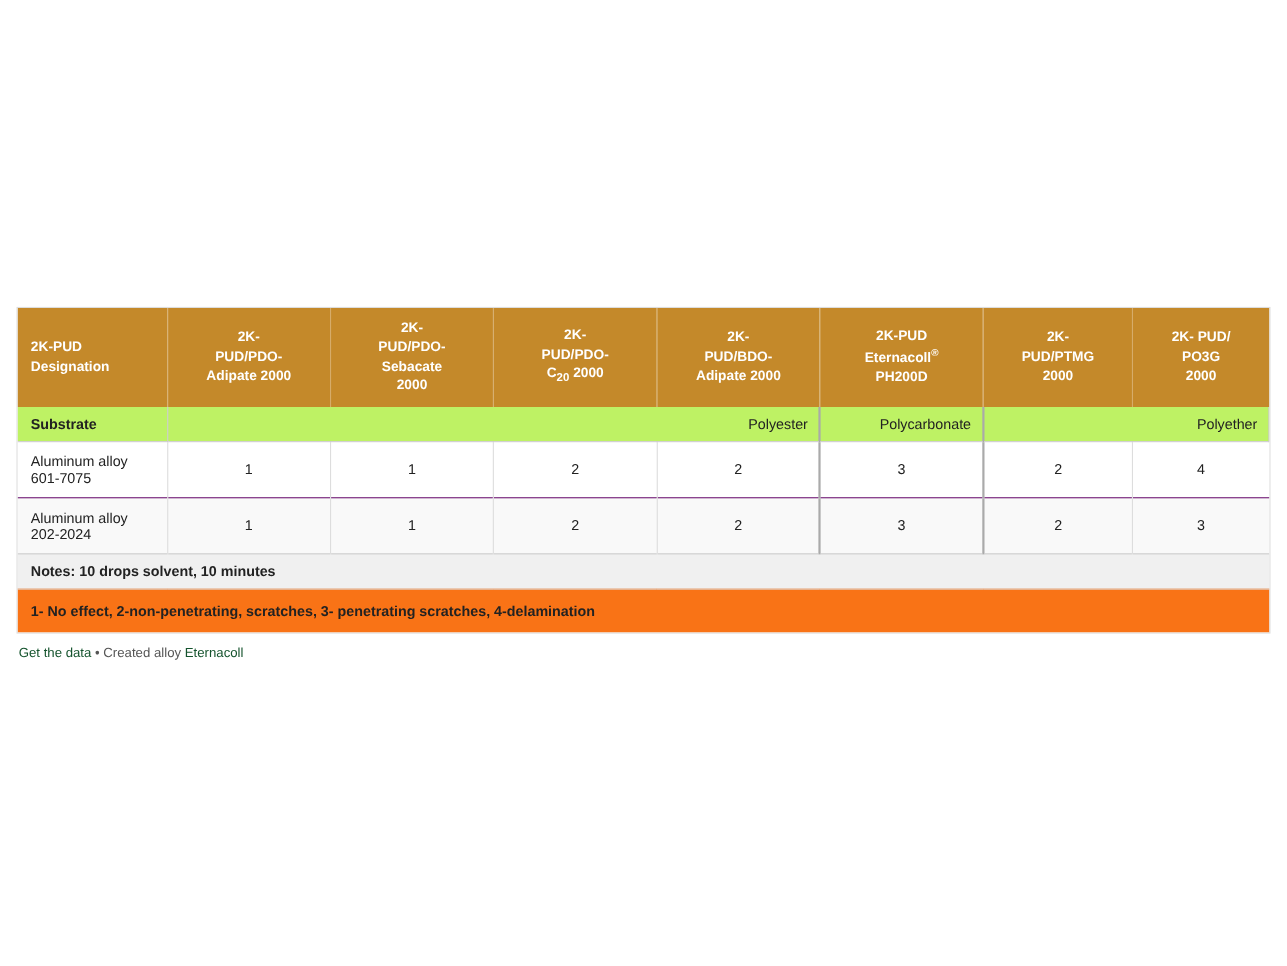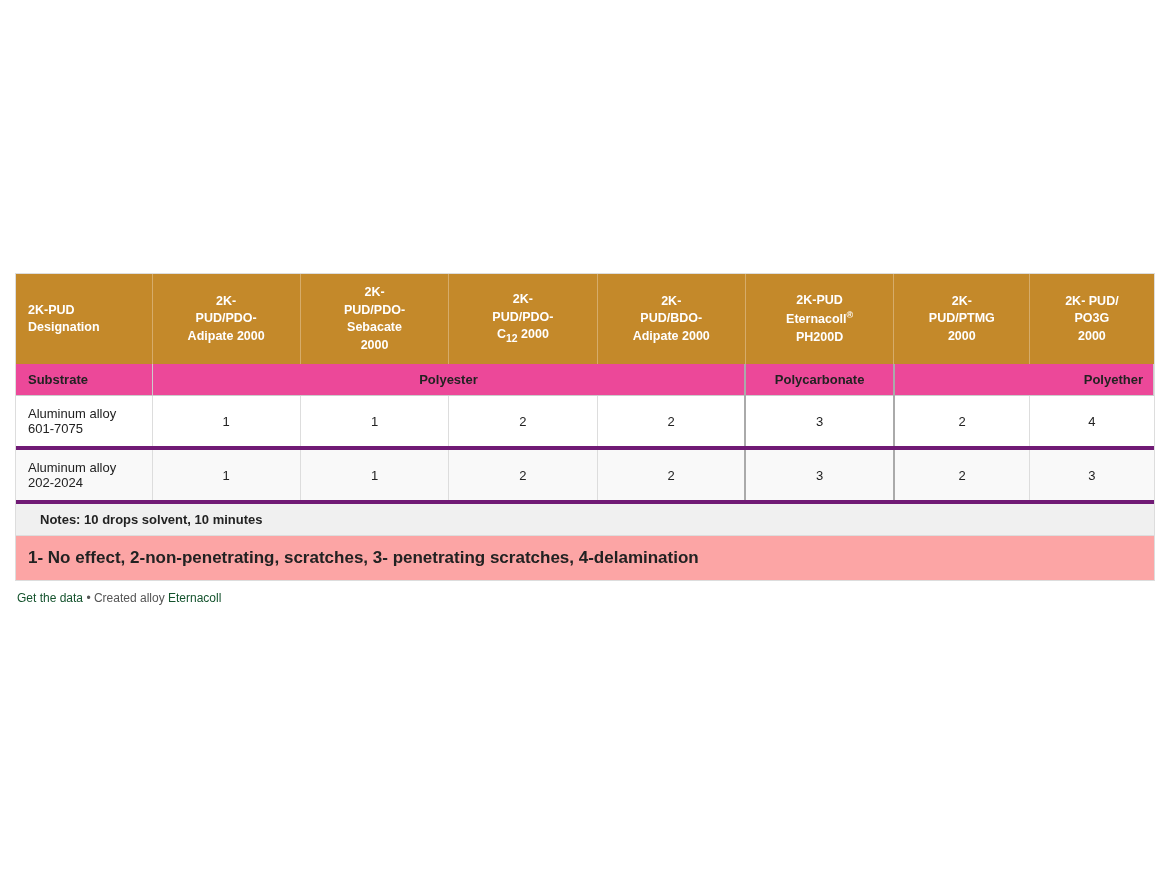--- a/index.html
+++ b/index.html
@@ -44,22 +44,22 @@
     }
     thead th:first-child {
       text-align: left;
       padding-left: 12px;
     }
     thead th:last-child {
       border-right: none;
     }
     
     .subheader-row td {
-      background: #ec4899;
-      font-weight: bold;
+      background: #bef264;
+      font-weight: normal;
       font-size: 13px;
       padding: 8px 10px;
       border-bottom: 1px solid #ccc;
       border-right: 1px solid #ccc;
     }
     .subheader-row td:first-child {
       padding-left: 12px;
     }
     .subheader-polyester {
       text-align: center;
@@ -69,21 +69,21 @@
       text-align: center;
       border-right: 1px solid #ccc;
     }
     .subheader-polyether {
       text-align: right;
       border-right: none;
     }
     
     tbody tr.data-row {
       background: #fff;
-      border-bottom: 4px solid #701a75;
+      border-bottom: 1px solid #701a75;
     }
     tbody tr.data-row:nth-child(odd) {
       background: #f9f9f9;
     }
     tbody tr.data-row td {
       padding: 10px 10px;
       text-align: center;
       border-right: 1px solid #ddd;
       font-size: 13px;
       vertical-align: middle;
@@ -92,34 +92,35 @@
       text-align: left;
       padding-left: 12px;
       font-size: 13px;
     }
     tbody tr.data-row td:last-child {
       border-right: none;
     }
     
     .divider-right {
       border-right: 2px solid #aaa !important;
+      text-align: right;
     }
     
     .notes-row td {
       background: #f0f0f0;
-      padding: 8px 24px;
+      padding: 8px 12px;
       font-size: 13px;
       font-weight: bold;
       border-top: 1px solid #ccc;
     }
     
     .legend-row td {
-      background: #fca5a5;
+      background: #f97316;
       padding: 12px 12px;
-      font-size: 17px;
+      font-size: 13px;
       font-weight: bold;
       border-top: 1px solid #ddd;
     }
     
     .footer {
       margin-top: 10px;
       font-size: 12px;
       color: #555;
       padding-left: 2px;
     }
@@ -159,21 +160,21 @@
           </th>
           <th class="col-pdo-sebacate">
             <span>2K-</span><br>
             <span>PUD/PDO-</span><br>
             <span>Sebacate</span><br>
             <span>2000</span>
           </th>
           <th class="col-pdo-c12">
             <span>2K-</span><br>
             <span>PUD/PDO-</span><br>
-            <span>C<sub>12</sub> 2000</span>
+            <span>C<sub>20</sub> 2000</span>
           </th>
           <th class="col-bdo-adipate">
             <span>2K-</span><br>
             <span>PUD/BDO-</span><br>
             <span>Adipate 2000</span>
           </th>
           <th class="col-eternacoll">
             <span>2K-PUD</span><br>
             <span>Eternacoll<sup>®</sup></span><br>
             <span>PH200D</span>

